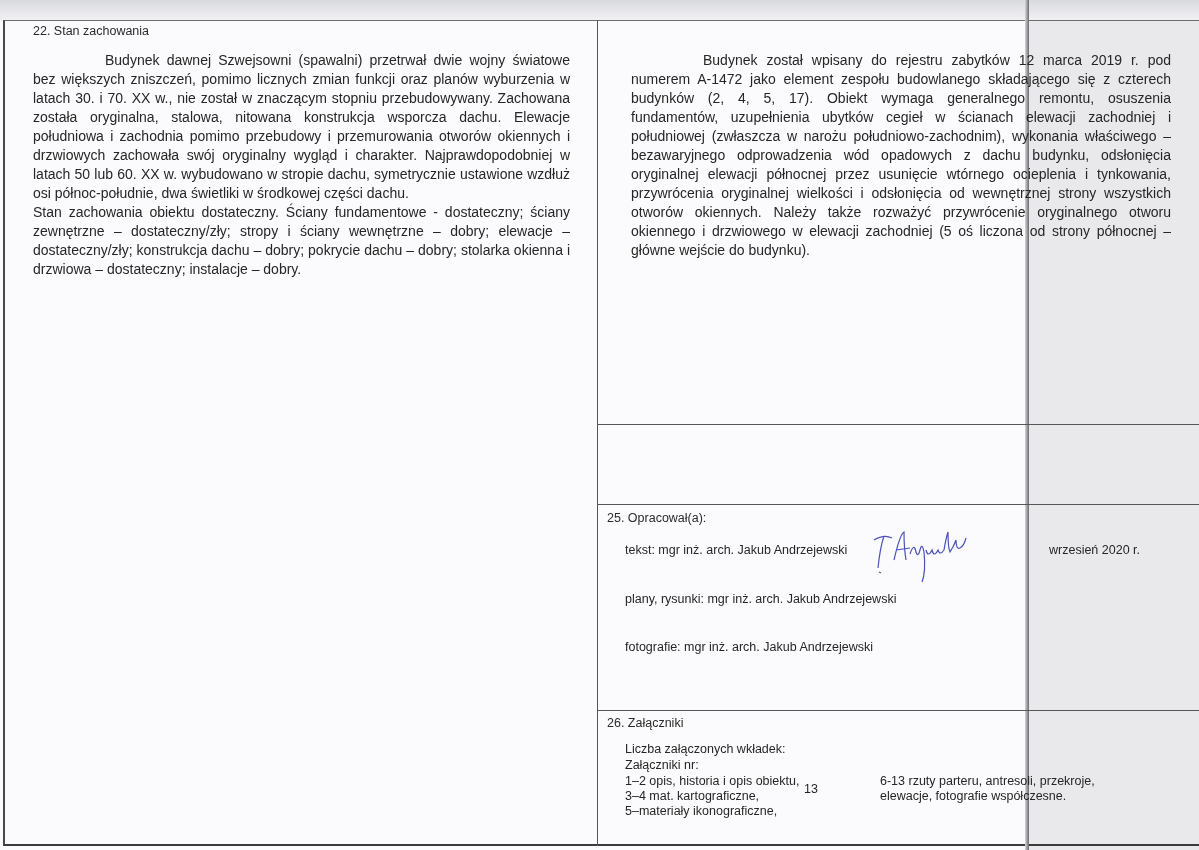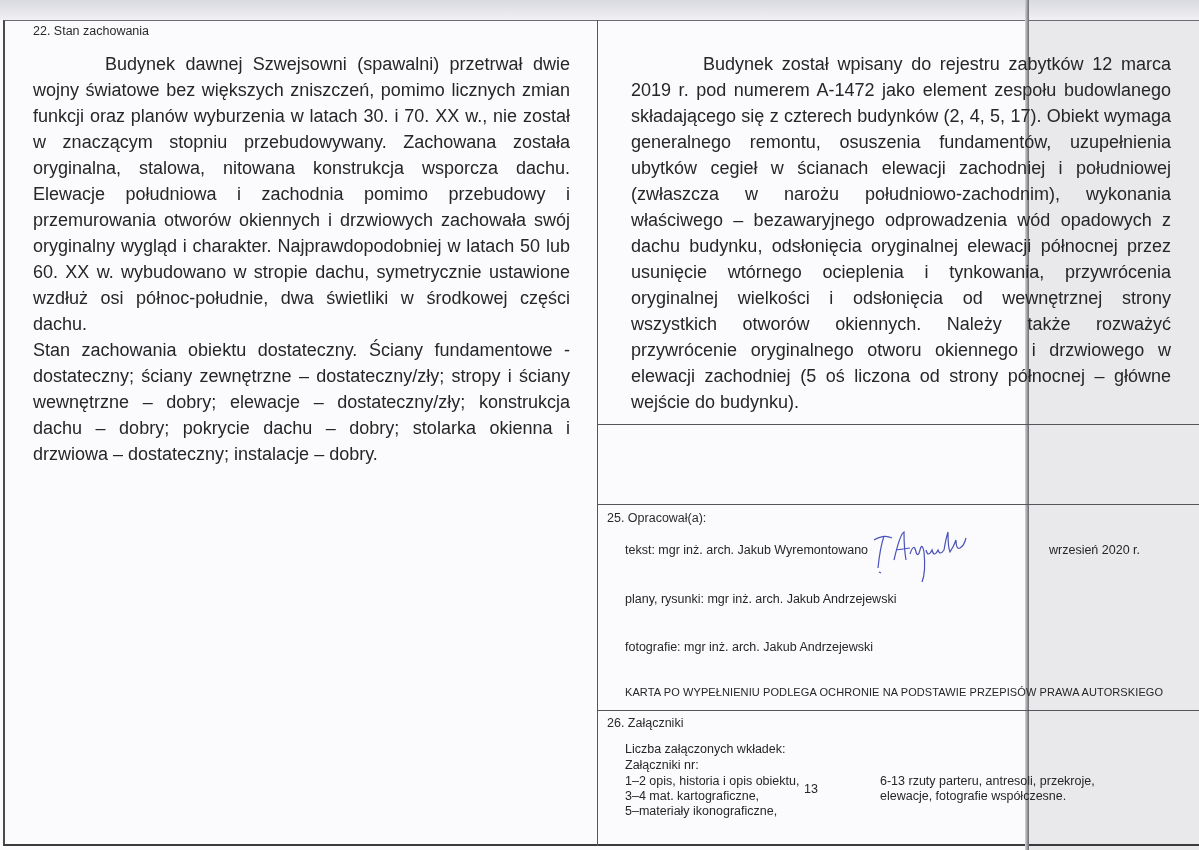--- a/index.html
+++ b/index.html
@@ -25,21 +25,21 @@
   .vdivider {
     position: absolute; left: 597px; top: 20px; width: 1px; height: 826px; background: #55555a;
   }
   .hdivider {
     position: absolute; left: 597px; width: 602px; height: 1px; background: #55555a;
   }
   .section-title {
     position: absolute; font-size: 12.5px; color: #2a2a2a; white-space: nowrap;
   }
   .para {
-    position: absolute; font-size: 18px; line-height: 26px; color: #262626;
+    position: absolute; font-size: 14px; line-height: 19px; color: #262626;
     text-align: justify;
   }
   .para p { text-indent: 0; }
   .para p.indent { text-indent: 72px; }
   .line { position: absolute; font-size: 12.5px; white-space: nowrap; color: #262626; }
   .small-caps { font-size: 11px; letter-spacing: 0.1px; }
   .sig { position: absolute; left: 870px; top: 528px; width: 110px; height: 56px; }
 </style>
 </head>
 <body>
@@ -58,30 +58,29 @@
     <p class="indent">Budynek dawnej Szwejsowni (spawalni) przetrwał dwie wojny światowe bez większych zniszczeń, pomimo licznych zmian funkcji oraz planów wyburzenia w latach 30. i 70. XX w., nie został w znaczącym stopniu przebudowywany. Zachowana została oryginalna, stalowa, nitowana konstrukcja wsporcza dachu. Elewacje południowa i zachodnia pomimo przebudowy i przemurowania otworów okiennych i drzwiowych zachowała swój oryginalny wygląd i charakter. Najprawdopodobniej w latach 50 lub 60. XX w. wybudowano w stropie dachu, symetrycznie ustawione wzdłuż osi północ-południe, dwa świetliki w środkowej części dachu.</p>
     <p>Stan zachowania obiektu dostateczny. Ściany fundamentowe - dostateczny; ściany zewnętrzne – dostateczny/zły; stropy i ściany wewnętrzne – dobry; elewacje – dostateczny/zły; konstrukcja dachu – dobry; pokrycie dachu – dobry; stolarka okienna i drzwiowa – dostateczny; instalacje – dobry.</p>
   </div>
 
   <div class="para" style="left:631px; top:51px; width:540px;">
     <p class="indent">Budynek został wpisany do rejestru zabytków 12 marca 2019 r. pod numerem A-1472 jako element zespołu budowlanego składającego się z czterech budynków (2, 4, 5, 17). Obiekt wymaga generalnego remontu, osuszenia fundamentów, uzupełnienia ubytków cegieł w ścianach elewacji zachodniej i południowej (zwłaszcza w narożu południowo-zachodnim), wykonania właściwego – bezawaryjnego odprowadzenia wód opadowych z dachu budynku, odsłonięcia oryginalnej elewacji północnej przez usunięcie wtórnego ocieplenia i tynkowania, przywrócenia oryginalnej wielkości i odsłonięcia od wewnętrznej strony wszystkich otworów okiennych. Należy także rozważyć przywrócenie oryginalnego otworu okiennego i drzwiowego w elewacji zachodniej (5 oś liczona od strony północnej – główne wejście do budynku).</p>
   </div>
 
 
   <div class="section-title" style="left:607px; top:511px;">25. Opracował(a):</div>
-  <div class="line" style="left:625px; top:543px;">tekst: mgr inż. arch. Jakub Wyremontowano</div>
+  <div class="line" style="left:625px; top:543px;">tekst: mgr inż. arch. Jakub Andrzejewski</div>
   <svg class="sig" viewBox="0 0 110 56">
     <path d="M14 8 Q10 20 8 40 M4 12 Q14 6 22 10 M9 44 L11 45" stroke="#4a52b8" stroke-width="1.2" fill="none"></path>
     <path d="M24 32 Q30 6 34 4 Q34 20 36 32 M26 22 L40 20" stroke="#4a52b8" stroke-width="1.2" fill="none"></path>
     <path d="M40 26 Q44 14 46 24 Q48 30 50 22 Q52 14 54 24 Q56 44 52 54 M56 22 Q58 30 62 22 Q64 30 68 22 Q70 28 74 22 Q76 10 78 4 Q78 20 80 24 Q84 18 86 12 Q86 22 90 20 Q94 18 96 10" stroke="#4a52b8" stroke-width="1.2" fill="none"></path>
   </svg>
   <div class="line" style="left:1049px; top:543px;">wrzesień 2020 r.</div>
   <div class="line" style="left:625px; top:592px;">plany, rysunki: mgr inż. arch. Jakub Andrzejewski</div>
   <div class="line" style="left:625px; top:640px;">fotografie: mgr inż. arch. Jakub Andrzejewski</div>
-  <div class="line small-caps" style="left:625px; top:686px;">KARTA PO WYPEŁNIENIU PODLEGA OCHRONIE NA PODSTAWIE PRZEPISÓW PRAWA AUTORSKIEGO</div>
 
   <div class="section-title" style="left:607px; top:716px;">26. Załączniki</div>
   <div class="line" style="left:625px; top:742px;">Liczba załączonych wkładek:</div>
   <div class="line" style="left:804px; top:742px;margin-top:40px;">13</div>
   <div class="line" style="left:625px; top:758px;">Załączniki nr:</div>
   <div class="line" style="left:625px; top:774px;">1–2 opis, historia i opis obiektu,</div>
   <div class="line" style="left:625px; top:789px;">3–4 mat. kartograficzne,</div>
   <div class="line" style="left:625px; top:804px;">5–materiały ikonograficzne,</div>
   <div class="line" style="left:880px; top:774px;">6-13 rzuty parteru, antresoli, przekroje,</div>
   <div class="line" style="left:880px; top:789px;">elewacje, fotografie współczesne.</div>

